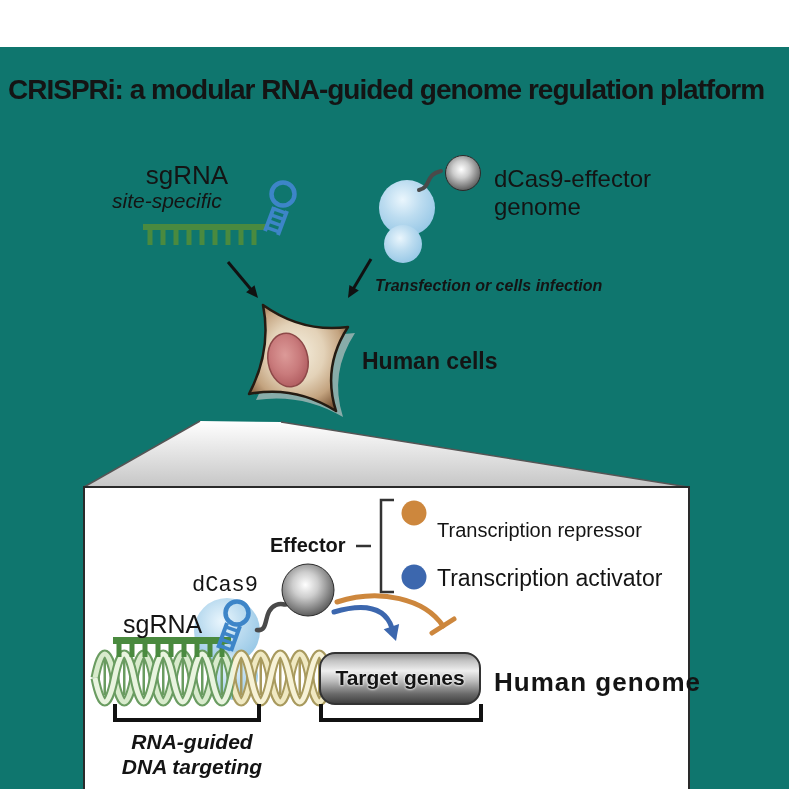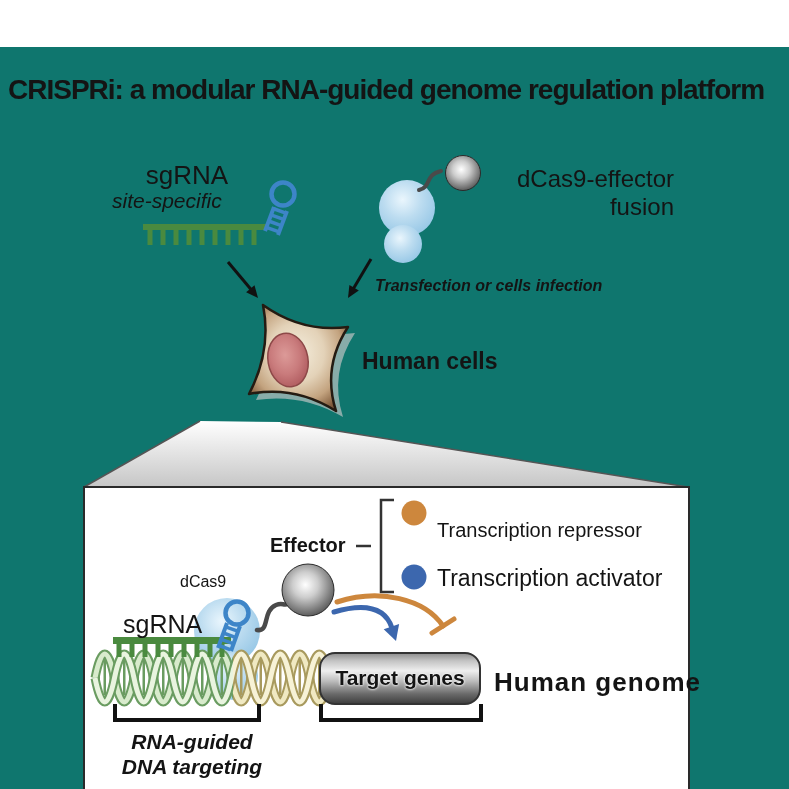--- a/index.html
+++ b/index.html
@@ -3,27 +3,27 @@
 <meta charset="utf-8">
 <style>
   html,body{margin:0;padding:0;background:#fff;}
   .canvas{position:relative;width:789px;height:789px;background:#0f766e;overflow:hidden;
           font-family:"Liberation Sans", sans-serif;color:#141414;margin-top:47px;}
   svg.layer{position:absolute;left:0;top:0;}
   .txt{position:absolute;white-space:nowrap;}
   .title{left:8px;top:27px;font-size:28px;font-weight:bold;letter-spacing:-1px;}
   .sgrna-top{left:137px;top:113px;width:100px;text-align:center;font-size:26px;}
   .site-specific{left:112px;top:142px;width:150px;text-align:left;font-size:21px;font-style:italic;}
-  .fusion{left:494px;top:118px;width:180px;text-align:right;font-size:24px;line-height:28px;white-space:normal;}
+  .fusion{left:494px;top:118px;width:180px;text-align:left;font-size:24px;line-height:28px;white-space:normal;}
   .delivery{left:375px;top:230px;font-size:16px;font-weight:bold;font-style:italic;}
   .humancells{left:362px;top:301px;font-size:23px;font-weight:bold;}
   .effector{left:270px;top:487px;font-size:20px;font-weight:bold;}
   .legend1{left:437px;top:472px;font-size:20px;}
   .legend2{left:437px;top:518px;font-size:23px;text-align:center;}
-  .dcas9{left:180px;top:526px;font-size:16px;}
+  .dcas9{left:192px;top:526px;font-size:22px;font-family:Liberation Mono, monospace;}
   .sgrna-box{left:123px;top:563px;font-size:25px;}
   .target{left:320px;top:619px;width:160px;text-align:center;font-size:21px;font-weight:bold;
           text-shadow:0 0 3px #ffffff,0 0 2px #ffffff;}
   .genome{left:494px;top:620px;font-size:26px;font-weight:bold;letter-spacing:1px;}
   .cap{width:260px;text-align:center;font-size:21px;font-weight:bold;font-style:italic;line-height:25px;white-space:normal;}
   .capL{left:62px;top:682px;}
   .capR{left:285px;top:682px;}
 </style>
 </head>
 <body>
@@ -168,21 +168,21 @@
 
   <rect x="320" y="606" width="160" height="51" rx="15" fill="url(#cylG)" stroke="#333" stroke-width="2"></rect>
 
   <path d="M115,657 L115,673 L259,673 L259,657" stroke="#111" stroke-width="4" fill="none"></path>
   <path d="M321,657 L321,673 L481,673 L481,657" stroke="#111" stroke-width="4" fill="none"></path>
 </svg>
 
 <div class="txt title">CRISPRi: a modular RNA-guided genome regulation platform</div>
 <div class="txt sgrna-top">sgRNA</div>
 <div class="txt site-specific">site-specific</div>
-<div class="txt fusion"><span>dCas9-effector</span><br><span>fusion</span></div>
+<div class="txt fusion"><span>dCas9-effector</span><br><span>genome</span></div>
 <div class="txt delivery">Transfection or cells infection</div>
 <div class="txt humancells">Human cells</div>
 
 <div class="txt effector">Effector</div>
 <div class="txt legend1">Transcription repressor</div>
 <div class="txt legend2">Transcription activator</div>
 <div class="txt dcas9">dCas9</div>
 <div class="txt sgrna-box">sgRNA</div>
 <div class="txt target">Target genes</div>
 <div class="txt genome">Human genome</div>

